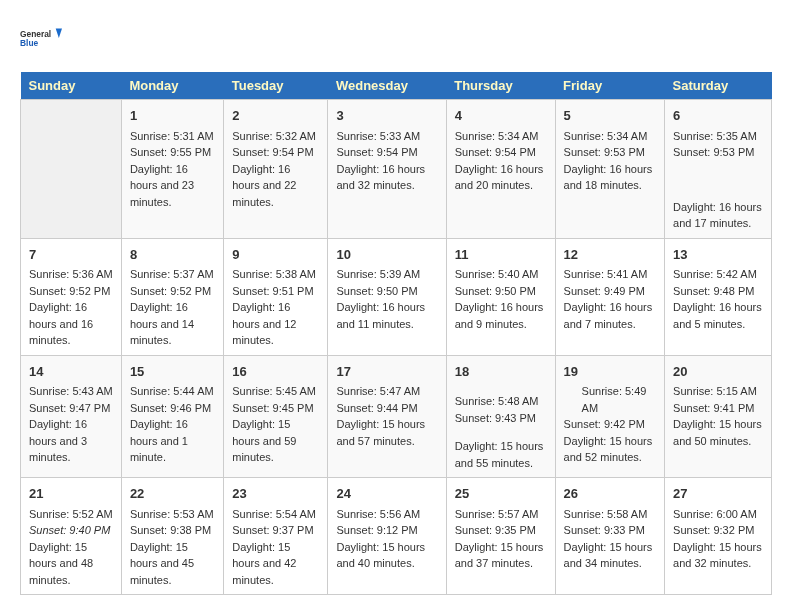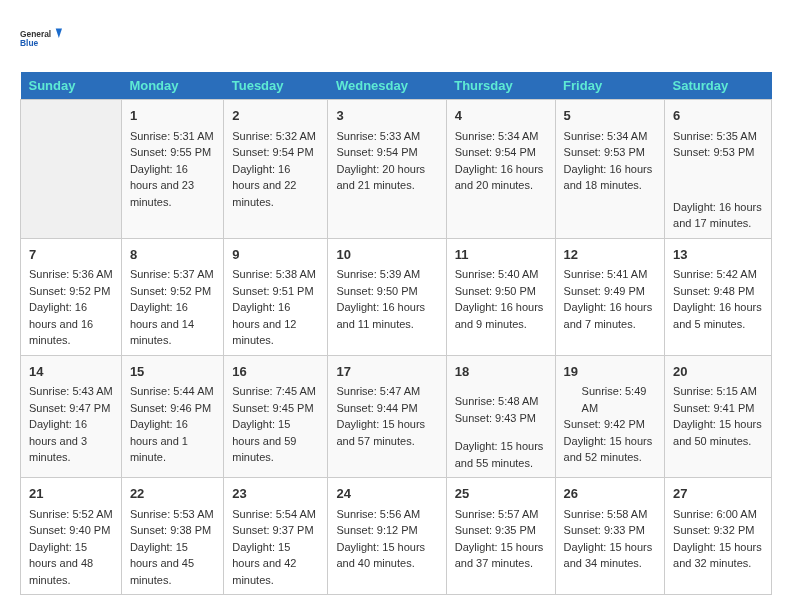--- a/index.html
+++ b/index.html
@@ -33,21 +33,21 @@
       color: #555;
       font-weight: normal;
     }
     table {
       width: 100%;
       border-collapse: collapse;
       font-size: 11px;
     }
     thead tr th {
       background-color: #2a6ebb;
-      color: #5eead4;
+      color: #fef9c3;
       padding: 6px 8px;
       text-align: left;
       font-size: 13px;
       font-weight: bold;
     }
     tbody tr td {
       border: 1px solid #ccc;
       padding: 6px 8px;
       vertical-align: top;
       min-height: 80px;
@@ -109,21 +109,21 @@
         <td>
           <span class="day-num">2</span>
           <span style="display: block;">Sunrise: 5:32 AM</span>
           <span style="display: block;">Sunset: 9:54 PM</span>
           <span style="display: block;">Daylight: 16 hours and 22 minutes.</span>
         </td>
         <td>
           <span class="day-num">3</span>
           <span style="display: block;">Sunrise: 5:33 AM</span>
           <span style="display: block;">Sunset: 9:54 PM</span>
-          <span style="display: block;">Daylight: 20 hours and 21 minutes.</span>
+          <span style="display: block;">Daylight: 16 hours and 32 minutes.</span>
         </td>
         <td>
           <span class="day-num">4</span>
           <span style="display: block;">Sunrise: 5:34 AM</span>
           <span style="display: block;">Sunset: 9:54 PM</span>
           <span style="display: block;">Daylight: 16 hours and 20 minutes.</span>
         </td>
         <td>
           <span class="day-num">5</span>
           <span style="display: block;">Sunrise: 5:34 AM</span>
@@ -189,21 +189,21 @@
           <span style="display: block;">Daylight: 16 hours and 3 minutes.</span>
         </td>
         <td>
           <span class="day-num">15</span>
           <span style="display: block;">Sunrise: 5:44 AM</span>
           <span style="display: block;">Sunset: 9:46 PM</span>
           <span style="display: block;">Daylight: 16 hours and 1 minute.</span>
         </td>
         <td>
           <span class="day-num">16</span>
-          <span style="display: block;">Sunrise: 7:45 AM</span>
+          <span style="display: block;">Sunrise: 5:45 AM</span>
           <span style="display: block;">Sunset: 9:45 PM</span>
           <span style="display: block;">Daylight: 15 hours and 59 minutes.</span>
         </td>
         <td>
           <span class="day-num">17</span>
           <span style="display: block;">Sunrise: 5:47 AM</span>
           <span style="display: block;">Sunset: 9:44 PM</span>
           <span style="display: block;">Daylight: 15 hours and 57 minutes.</span>
         </td>
         <td>
@@ -222,21 +222,21 @@
           <span class="day-num">20</span>
           <span style="display: block;">Sunrise: 5:15 AM</span>
           <span style="display: block;">Sunset: 9:41 PM</span>
           <span style="display: block;">Daylight: 15 hours and 50 minutes.</span>
         </td>
       </tr>
       <tr>
         <td>
           <span class="day-num">21</span>
           <span style="display: block;">Sunrise: 5:52 AM</span>
-          <span style="display: block;">Sunset: 9:40 PM</span>
+          <span style="display: block; font-style: italic;">Sunset: 9:40 PM</span>
           <span style="display: block;">Daylight: 15 hours and 48 minutes.</span>
         </td>
         <td>
           <span class="day-num">22</span>
           <span style="display: block;">Sunrise: 5:53 AM</span>
           <span style="display: block;">Sunset: 9:38 PM</span>
           <span style="display: block;">Daylight: 15 hours and 45 minutes.</span>
         </td>
         <td>
           <span class="day-num">23</span>

